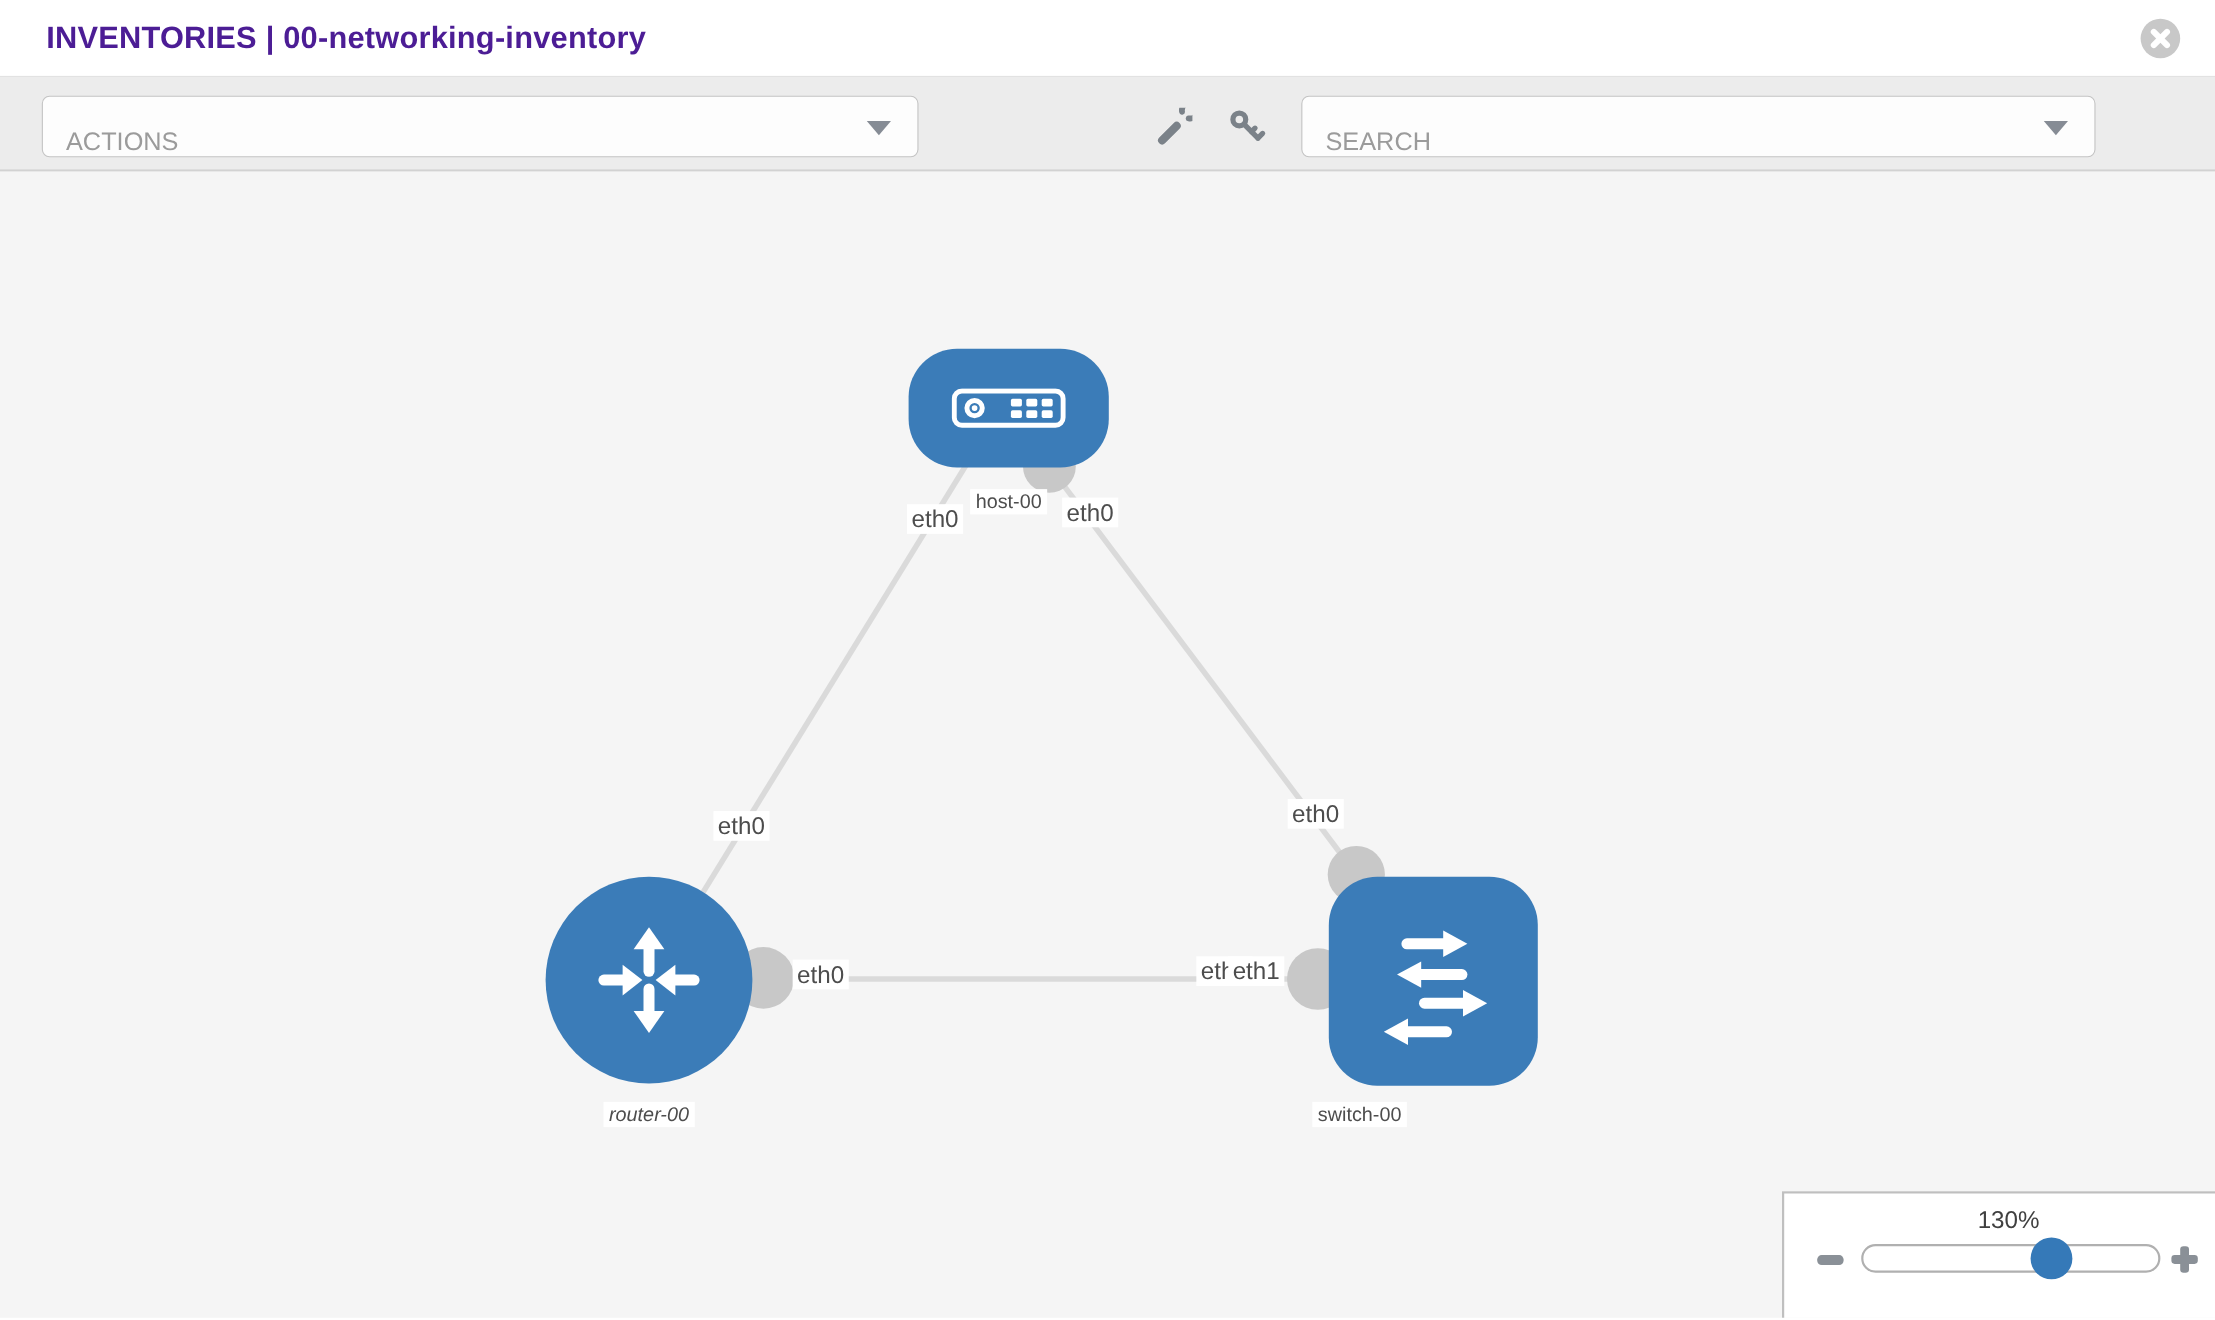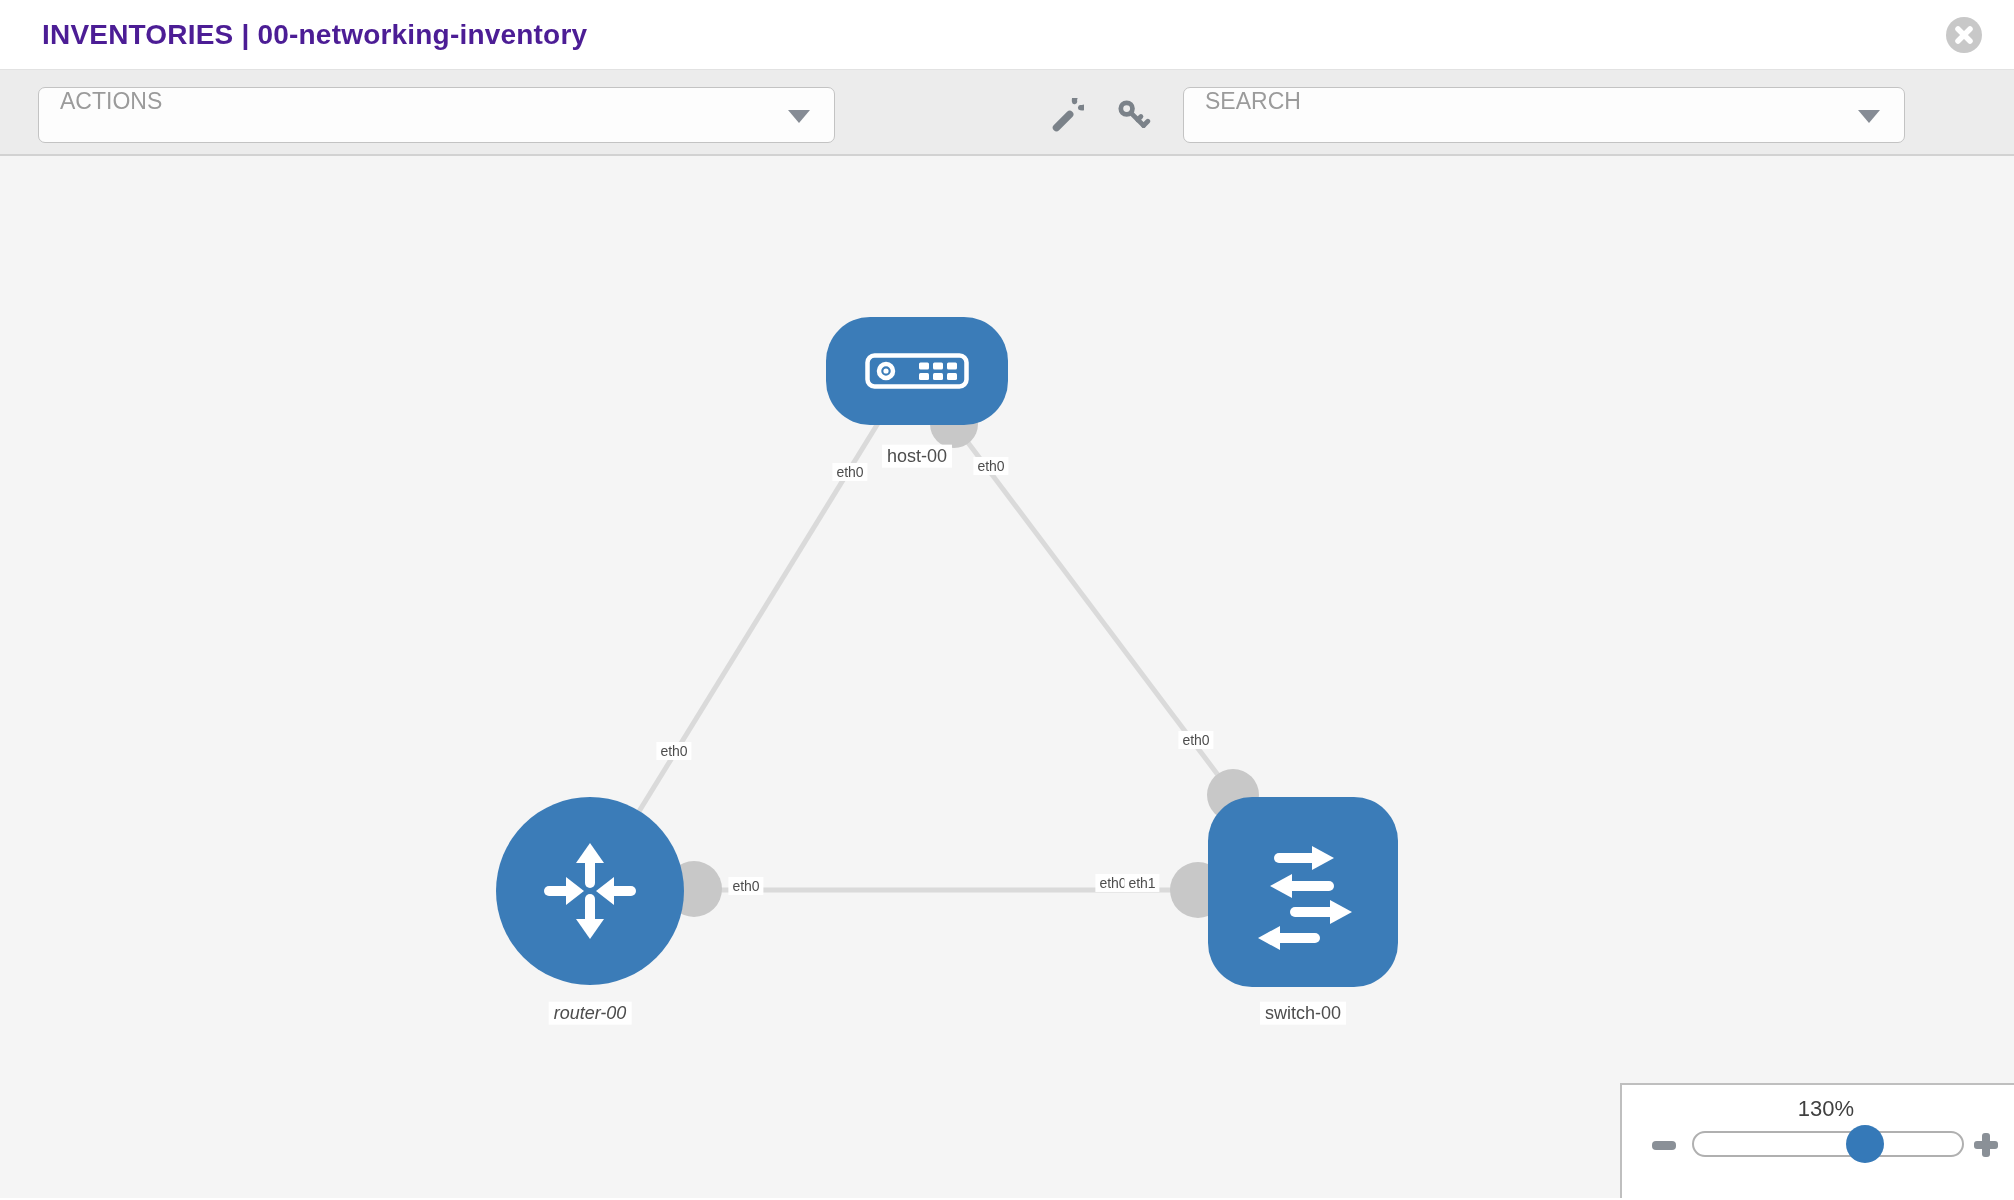--- a/index.html
+++ b/index.html
@@ -12,21 +12,21 @@
   .page-title { position:absolute; left:42px; top:50%; transform:translateY(-50%);
     font-size:28px; font-weight:bold; color:#4c1d95; letter-spacing:0.2px; }
   .close-btn { position:absolute; right:32px; top:17px; width:36px; height:36px;
     border-radius:50%; background:#c8c8c8; display:flex; align-items:center;
     justify-content:center; cursor:pointer; }
 
   
   .toolbar { position:relative; width:2014px; height:86px; background:#ececec;
     border-bottom:2px solid #d2d2d2; }
   .dropdown { position:absolute; top:17px; height:56px; background:#fdfdfd;
-    border:1px solid #c3c3c3; border-radius:7px; display:flex; align-items:flex-start; }
+    border:1px solid #c3c3c3; border-radius:7px; display:flex; align-items:flex-end; }
   .dropdown .dd-label { margin-left:21px; font-size:23px; color:#9b9b9b; }
   .caret { position:absolute; right:24px; top:50%; margin-top:-5px; width:0; height:0;
     border-left:11px solid transparent; border-right:11px solid transparent;
     border-top:13px solid #868c95; }
   .dd-actions { left:38px; width:797px; }
   .dd-search  { left:1183px; width:722px; }
   .tool-btn { position:absolute; top:24px; width:44px; height:44px; background:none;
     border:none; display:flex; align-items:center; justify-content:center; cursor:pointer; }
   .tool-btn.wrench { left:1044px; }
   .tool-btn.key    { left:1111px; }
@@ -38,21 +38,21 @@
 
   .node { position:absolute; z-index:2; background:#3b7cb8; display:flex;
     align-items:center; justify-content:center; cursor:pointer; }
   .node-host   { left:826px; top:161px; width:182px; height:108px; border-radius:44px; }
   .node-router { left:496px; top:641px; width:188px; height:188px; border-radius:50%; }
   .node-switch { left:1208px; top:641px; width:190px; height:190px; border-radius:44px; }
 
   .chip { position:absolute; transform:translate(-50%,-50%); background:#fff;
     color:#4d4d4d; white-space:nowrap; line-height:1.15; }
   .name-chip { z-index:5; font-size:18px; padding:1px 5px; }
-  .if-chip   { z-index:4; font-size:14px; padding:1px 4px; }
+  .if-chip   { z-index:4; font-size:22px; padding:1px 4px; }
   .if-chip.under { z-index:3; }
   .if-chip.over  { z-index:4; }
 
   
   .zoom-panel { position:absolute; left:1620px; top:927px; width:430px; height:180px;
     background:#fff; border:2px solid #bfbfbf; z-index:10; }
   .zoom-level { position:absolute; left:204px; top:11px; transform:translateX(-50%);
     font-size:22px; color:#404040; }
   .zoom-minus { position:absolute; left:24px; top:44px; width:36px; height:32px;
     display:flex; align-items:center; justify-content:center; cursor:pointer; }
@@ -162,21 +162,21 @@
         <line x1="56" y1="84" x2="94" y2="84"></line>
         <polygon points="113,84 91,72 91,96" stroke="none"></polygon>
         <line x1="76" y1="110" x2="38" y2="110"></line>
         <polygon points="19,110 41,98 41,122" stroke="none"></polygon>
       </g>
     </svg>
   </div>
 
   <div class="chip name-chip" style="left:917px; top:300px;">host-00</div>
   <div class="chip name-chip" style="left:590px; top:857px;font-style:italic;">router-00</div>
-  <div class="chip name-chip" style="left:1303px; top:857px;">switch-00</div>
+  <div class="chip name-chip" style="left:1236px; top:857px;">switch-00</div>
 
   <div class="chip if-chip" style="left:850px; top:316px;">eth0</div>
   <div class="chip if-chip" style="left:991px; top:310px;">eth0</div>
   <div class="chip if-chip" style="left:674px; top:595px;">eth0</div>
   <div class="chip if-chip" style="left:746px; top:730px;">eth0</div>
   <div class="chip if-chip" style="left:1196px; top:584px;">eth0</div>
   <div class="chip if-chip under" style="left:1113px; top:727px;">eth0</div>
   <div class="chip if-chip over" style="left:1142px; top:727px;text-align:right;">eth1</div>
 
   <div class="zoom-panel">

